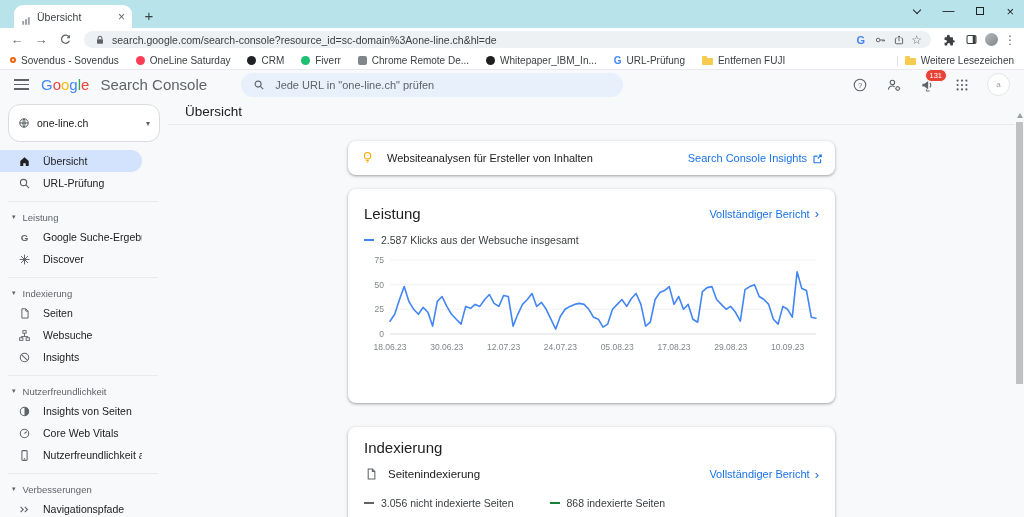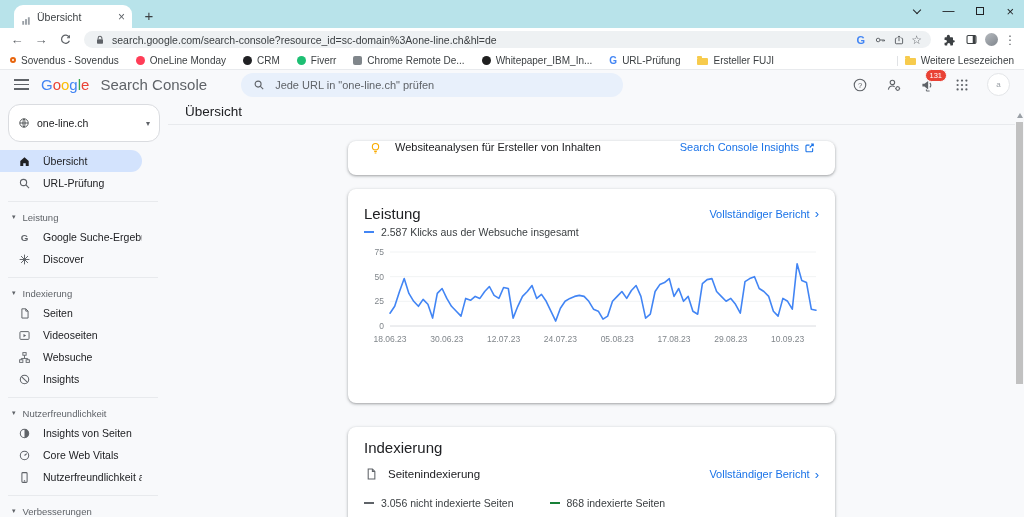--- a/index.html
+++ b/index.html
@@ -72,31 +72,31 @@
   .nav-item .ni svg{width:13px;height:13px;display:block}
   .nav-section{height:18px;display:flex;align-items:center;gap:7px;padding-left:12px;font-size:9.5px;color:#5f6368;margin-top:5px}
   .nav-section .sec-caret{font-size:7px;color:#5f6368}
   .nav-sep{height:1px;background:#e8eaed;margin:7px 10px 6px 8px}
 
   .main{flex:1;position:relative;overflow:hidden}
   .main-title-row{height:26px;padding-left:17px;display:flex;align-items:center;border-bottom:1px solid #e8eaed;font-size:13.5px;font-weight:500;color:#202124}
   .cards{padding-left:180px}
   .card{width:487px;background:#fff;border-radius:8px;box-shadow:0 1px 2px rgba(60,64,67,.3),0 1px 3px 1px rgba(60,64,67,.15)}
 
-  .banner{margin-top:16px;height:34px;display:flex;align-items:flex-start;padding:0 20px;gap:12px;font-size:11px}
+  .banner{margin-top:16px;height:34px;display:flex;align-items:center;padding:0 12px;gap:12px;font-size:11px}
   .banner .spacer{flex:1}
   .blue-link{color:#1a73e8;font-size:11px;font-weight:500;display:flex;align-items:center;gap:5px;white-space:nowrap}
   .blue-link svg{width:11px;height:11px}
   .blue-link .chevr{font-size:13px;font-weight:400;line-height:1}
   .bulb svg{width:15px;height:15px}
 
   .perf{margin-top:14px;padding:16px 16px 12px 16px;height:214px}
   .card-titlerow{display:flex;align-items:center}
   .card-title{font-size:15px;color:#202124;flex:1}
-  .legendrow{margin-top:4px;display:flex;align-items:center;gap:7px;font-size:10.5px;color:#3c4043}
+  .legendrow{margin-top:12px;display:flex;align-items:center;gap:7px;font-size:10.5px;color:#3c4043}
   .dash{width:10px;height:2.5px;flex:none}
   .chart-wrap{margin-top:4px}
   .tick{font-size:8.5px;fill:#80868b}
 
   .idx{margin-top:24px;padding:12px 16px 16px 16px;height:300px}
   .idx-subrow{margin-top:10px;display:flex;align-items:center;gap:10px;font-size:11.5px;color:#202124}
   .idx-subrow .ni{width:14px;height:14px;color:#5f6368}
   .idx-subrow .ni svg{width:14px;height:14px}
   .idx-subrow .spacer{flex:1}
   .idx-legend{margin-top:16px;display:flex;align-items:center;gap:36px}
@@ -179,21 +179,21 @@
 
 <div class="bookmarksbar">
   <div style="display:flex;gap:17px">
   <div class="bm">
     <span class="bm-ico is-ring" style="color: rgb(232, 101, 13);"></span>
     <span class="bm-label">Sovendus - Sovendus</span>
   </div>
 
   <div class="bm">
     <span class="bm-ico" style="background: rgb(255, 61, 87);"></span>
-    <span class="bm-label">OneLine Monday</span>
+    <span class="bm-label">OneLine Saturday</span>
   </div>
 
   <div class="bm">
     <span class="bm-ico" style="background: rgb(32, 33, 36);"></span>
     <span class="bm-label">CRM</span>
   </div>
 
   <div class="bm">
     <span class="bm-ico" style="background: rgb(29, 191, 115);"></span>
     <span class="bm-label">Fiverr</span>
@@ -209,21 +209,21 @@
     <span class="bm-label">Whitepaper_IBM_In...</span>
   </div>
 
   <div class="bm">
     <span class="bm-ico is-g" style="color: rgb(66, 133, 244);">G</span>
     <span class="bm-label">URL-Prüfung</span>
   </div>
 
   <div class="bm">
     <span class="bm-ico is-folder" style="color: rgb(247, 203, 77);"></span>
-    <span class="bm-label">Ersteller FUJI</span>
+    <span class="bm-label">Entfernen FUJI</span>
   </div>
 </div>
   <div class="bm-more">
     <span class="bm-sep">|</span>
     <div class="bm">
       <span class="bm-ico is-folder folder-yellow"></span>
       <span class="bm-label">Weitere Lesezeichen</span>
     </div>
   </div>
 </div>
@@ -346,29 +346,20 @@
   <div class="nav-item">
     <span class="ni">
             <svg viewBox="0 0 20 20" fill="none" stroke="currentColor" stroke-width="1.5">
               <path d="M6 2.8h6l3.5 3.5V17H6Z"></path>
               <path d="M12 2.8v3.5h3.5"></path>
             </svg>
           </span>
     <span class="nav-label">Seiten</span>
   </div>
 
-  <div class="nav-item">
-    <span class="ni">
-            <svg viewBox="0 0 20 20" fill="none" stroke="currentColor" stroke-width="1.5">
-              <rect x="3" y="4" width="14" height="12" rx="1.5"></rect>
-              <path d="M8.5 7.5 12.5 10l-4 2.5Z" fill="currentColor" stroke="none"></path>
-            </svg>
-          </span>
-    <span class="nav-label">Videoseiten</span>
-  </div>
 
   <div class="nav-item">
     <span class="ni">
             <svg viewBox="0 0 20 20" fill="none" stroke="currentColor" stroke-width="1.4">
               <rect x="7.5" y="2.5" width="5" height="4"></rect>
               <rect x="2.5" y="13.5" width="5" height="4"></rect>
               <rect x="12.5" y="13.5" width="5" height="4"></rect>
               <path d="M10 6.5v5M5 13.5v-2h10v2"></path>
             </svg>
           </span>

